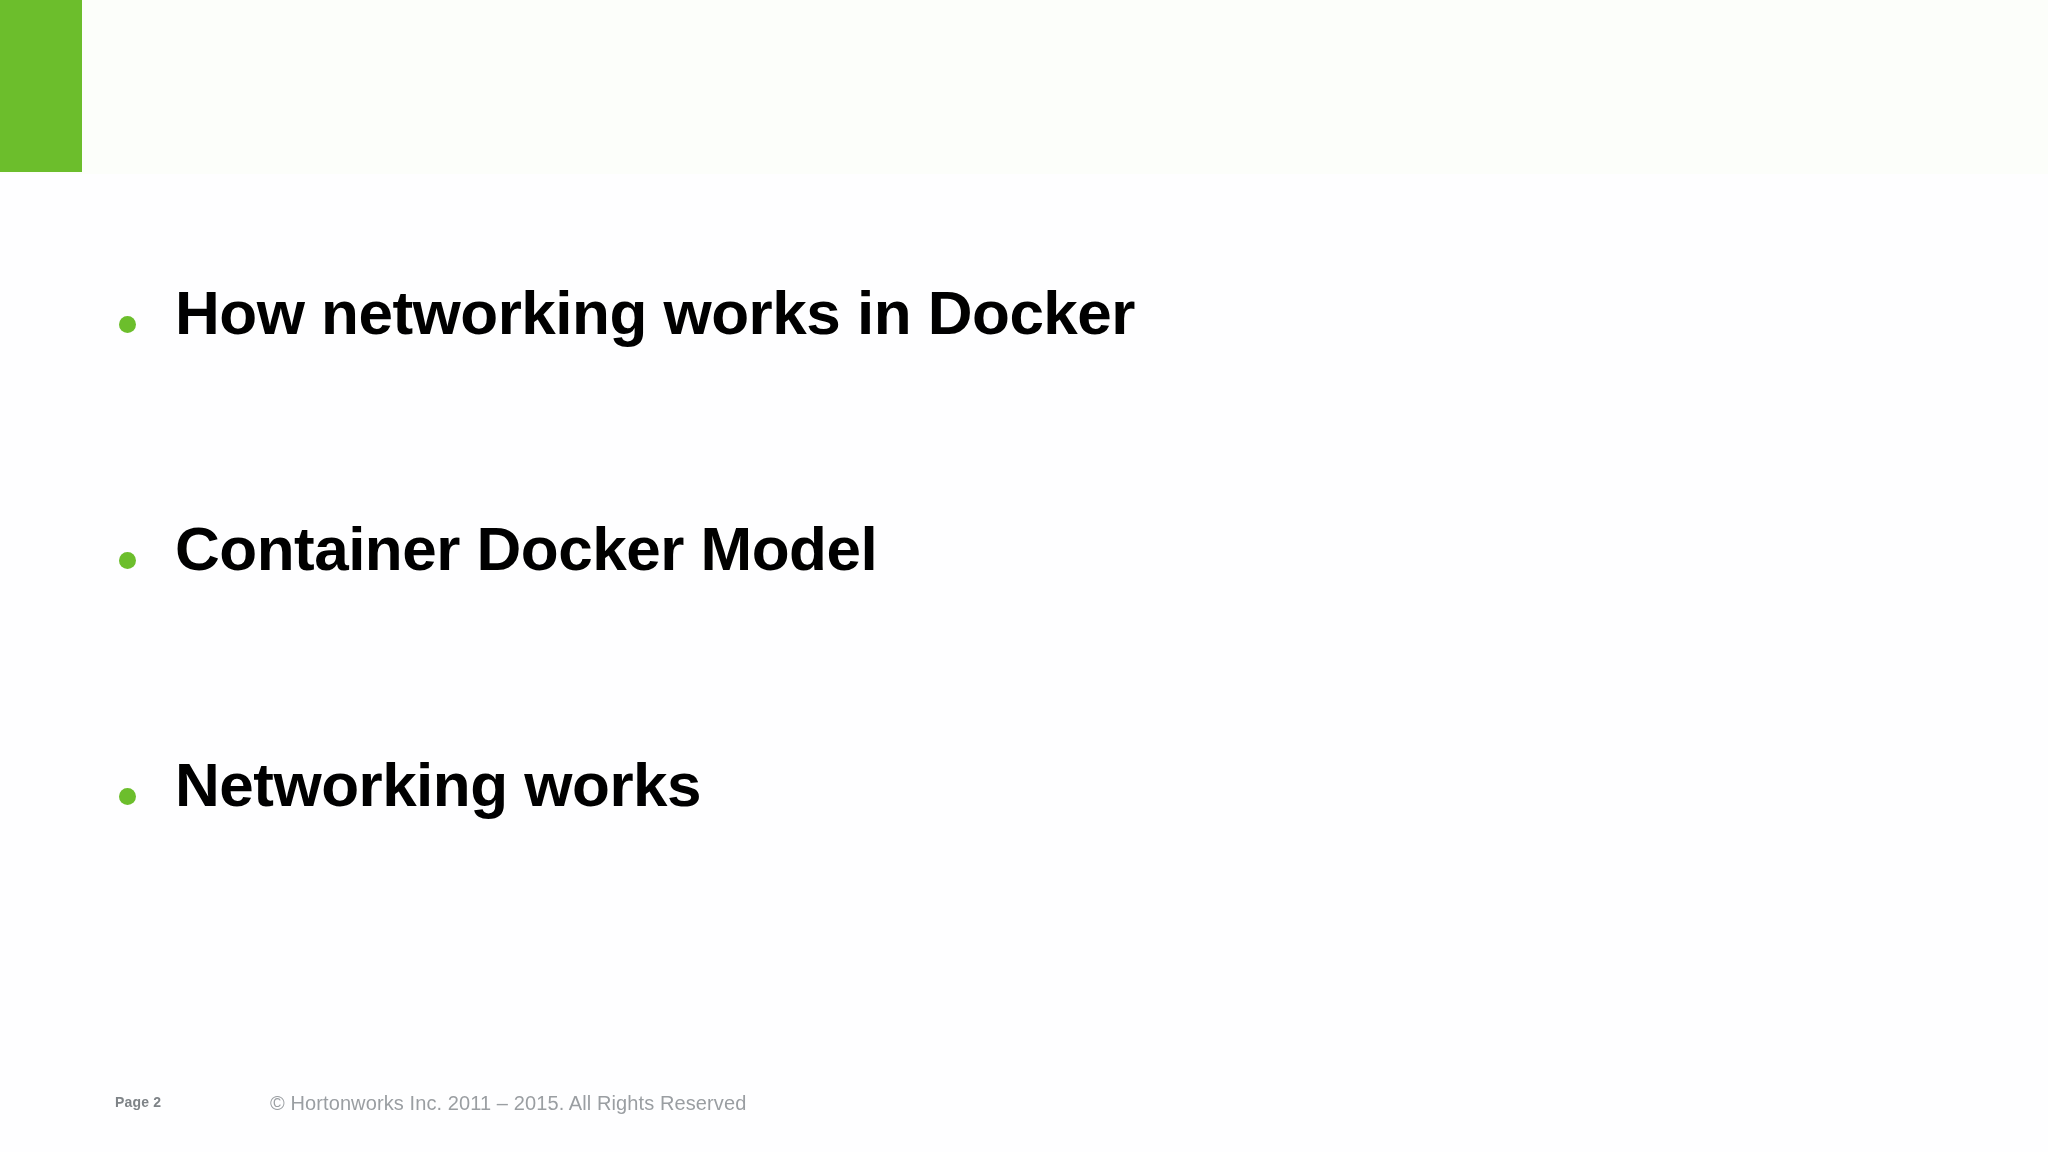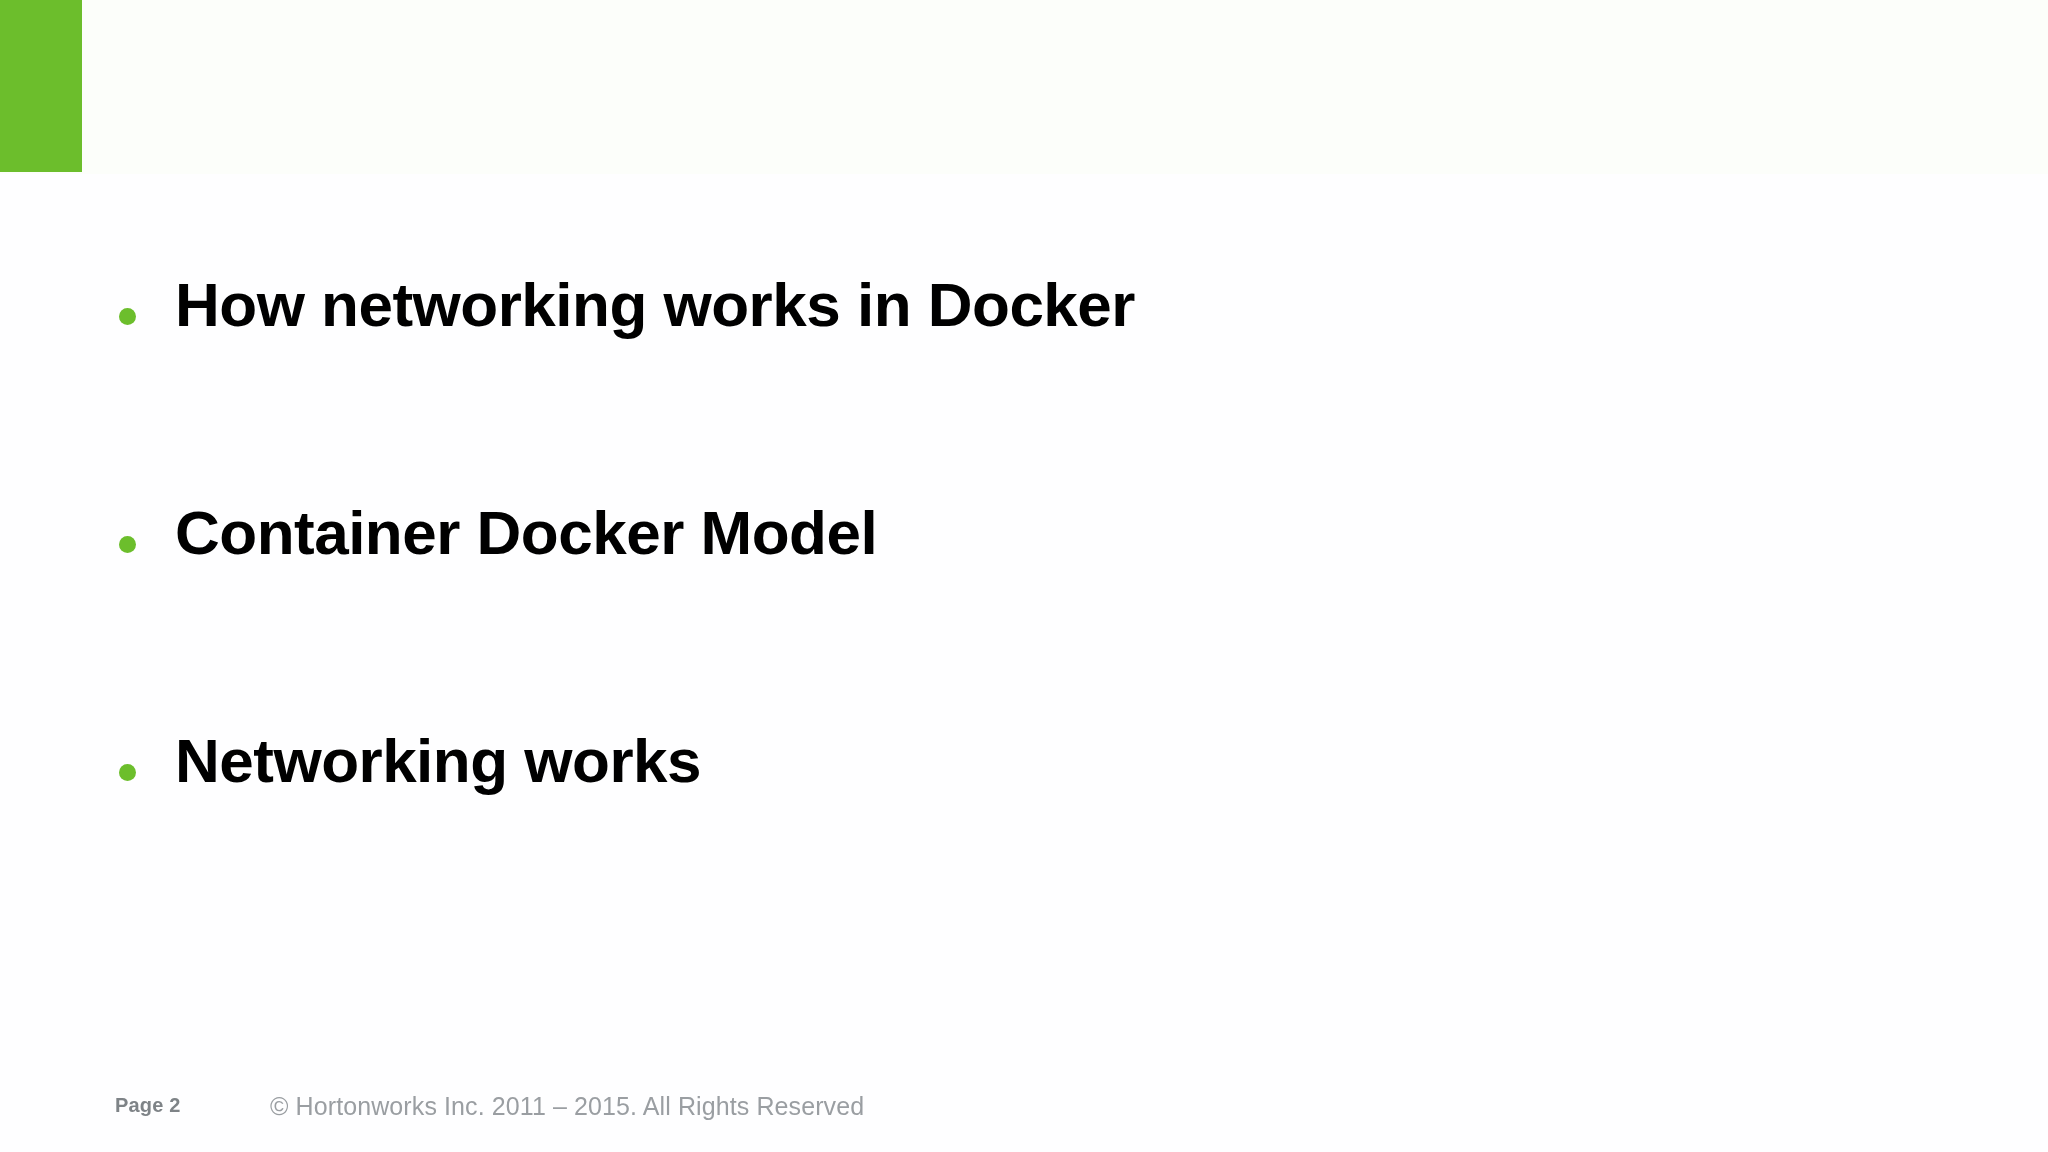--- a/index.html
+++ b/index.html
@@ -67,20 +67,21 @@
     left: 0;
     top: 96px;
     width: 2048px;
   }
 
   .bullet-row {
     position: relative;
     height: 228px;
     padding-left: 120px;
     box-sizing: border-box;
+    margin-top: 8px;
   }
 
   .bullet-dot {
     position: absolute;
     left: 119px;
     top: 38px;
     width: 17px;
     height: 17px;
     border-radius: 50%;
     background: #6cbe2c;
@@ -104,32 +105,32 @@
     left: 0;
     bottom: 0;
     width: 2048px;
     height: 120px;
   }
 
   .footer-page {
     position: absolute;
     left: 115px;
     top: 1094px;
-    font-size: 20px;
+    font-size: 14px;
     font-weight: 700;
     color: #7e8387;
     letter-spacing: 0.2px;
     white-space: nowrap;
   }
 
   .footer-copyright {
     position: absolute;
     left: 270px;
     top: 1092px;
-    font-size: 25px;
+    font-size: 20px;
     font-weight: 400;
     color: #9a9ea2;
     letter-spacing: 0.1px;
     white-space: nowrap;
   }
 
   
   .logo {
     position: absolute;
     left: 1712px;

